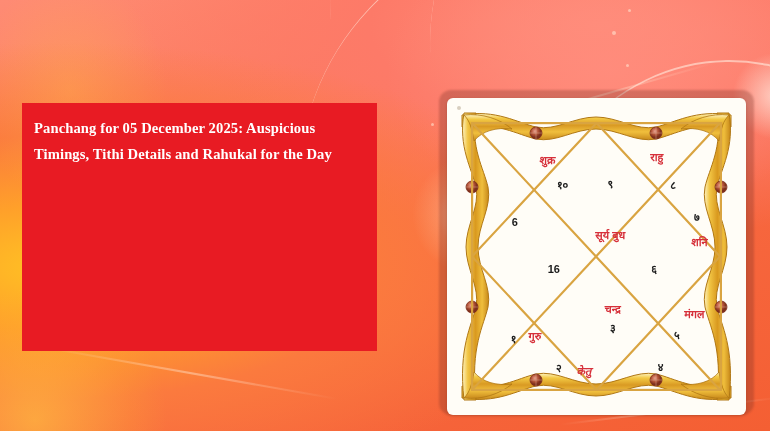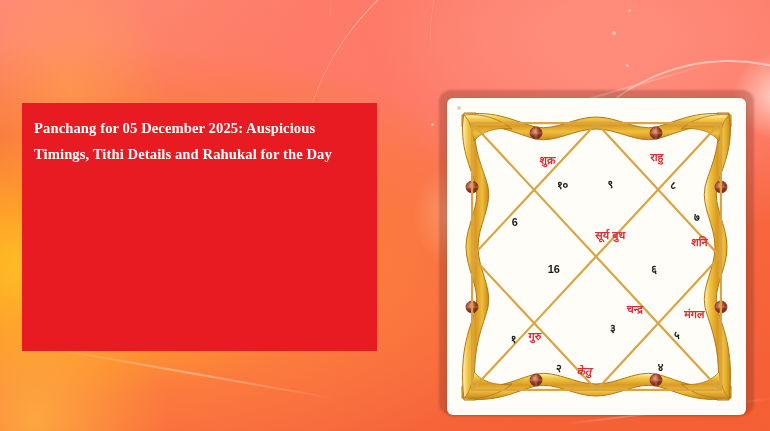--- a/index.html
+++ b/index.html
@@ -213,21 +213,21 @@
           <span class="lbl pl" style="left: 30.5%; top: 14%;">शुक्र</span>
           <span class="lbl num" style="left: 55.5%; top: 23%;">९</span>
           <span class="lbl pl" style="left: 74%; top: 13%;">राहु</span>
           <span class="lbl num" style="left: 80.5%; top: 23.5%;">८</span>
           <span class="lbl num" style="left: 17.5%; top: 37%;">6</span>
           <span class="lbl pl" style="left: 55.5%; top: 34.5%; margin-top: 20px;">सूर्य बुध</span>
           <span class="lbl num" style="left: 90%; top: 35.5%;">७</span>
           <span class="lbl pl" style="left: 91%; top: 44.5%;">शनि</span>
           <span class="lbl num" style="left: 33%; top: 54.5%;">16</span>
           <span class="lbl num" style="left: 73%; top: 54.5%;">६</span>
-          <span class="lbl pl" style="left: 56.5%; top: 69.5%; margin-left: 22px;">चन्द्र</span>
+          <span class="lbl pl" style="left: 56.5%; top: 69.5%;">चन्द्र</span>
           <span class="lbl num" style="left: 56.5%; top: 76.5%;">३</span>
           <span class="lbl pl" style="left: 89%; top: 71.5%;">मंगल</span>
           <span class="lbl num" style="left: 82%; top: 79%;">५</span>
           <span class="lbl num" style="left: 17%; top: 80.5%;">१</span>
           <span class="lbl pl" style="left: 25.5%; top: 79.5%; text-align: center;">गुरु</span>
           <span class="lbl num" style="left: 35%; top: 91.5%;">२</span>
           <span class="lbl pl" style="left: 45%; top: 92.5%; font-style: italic;">केतु</span>
           <span class="lbl num" style="left: 75.5%; top: 91%;">४</span>
         </div>
     </div>

